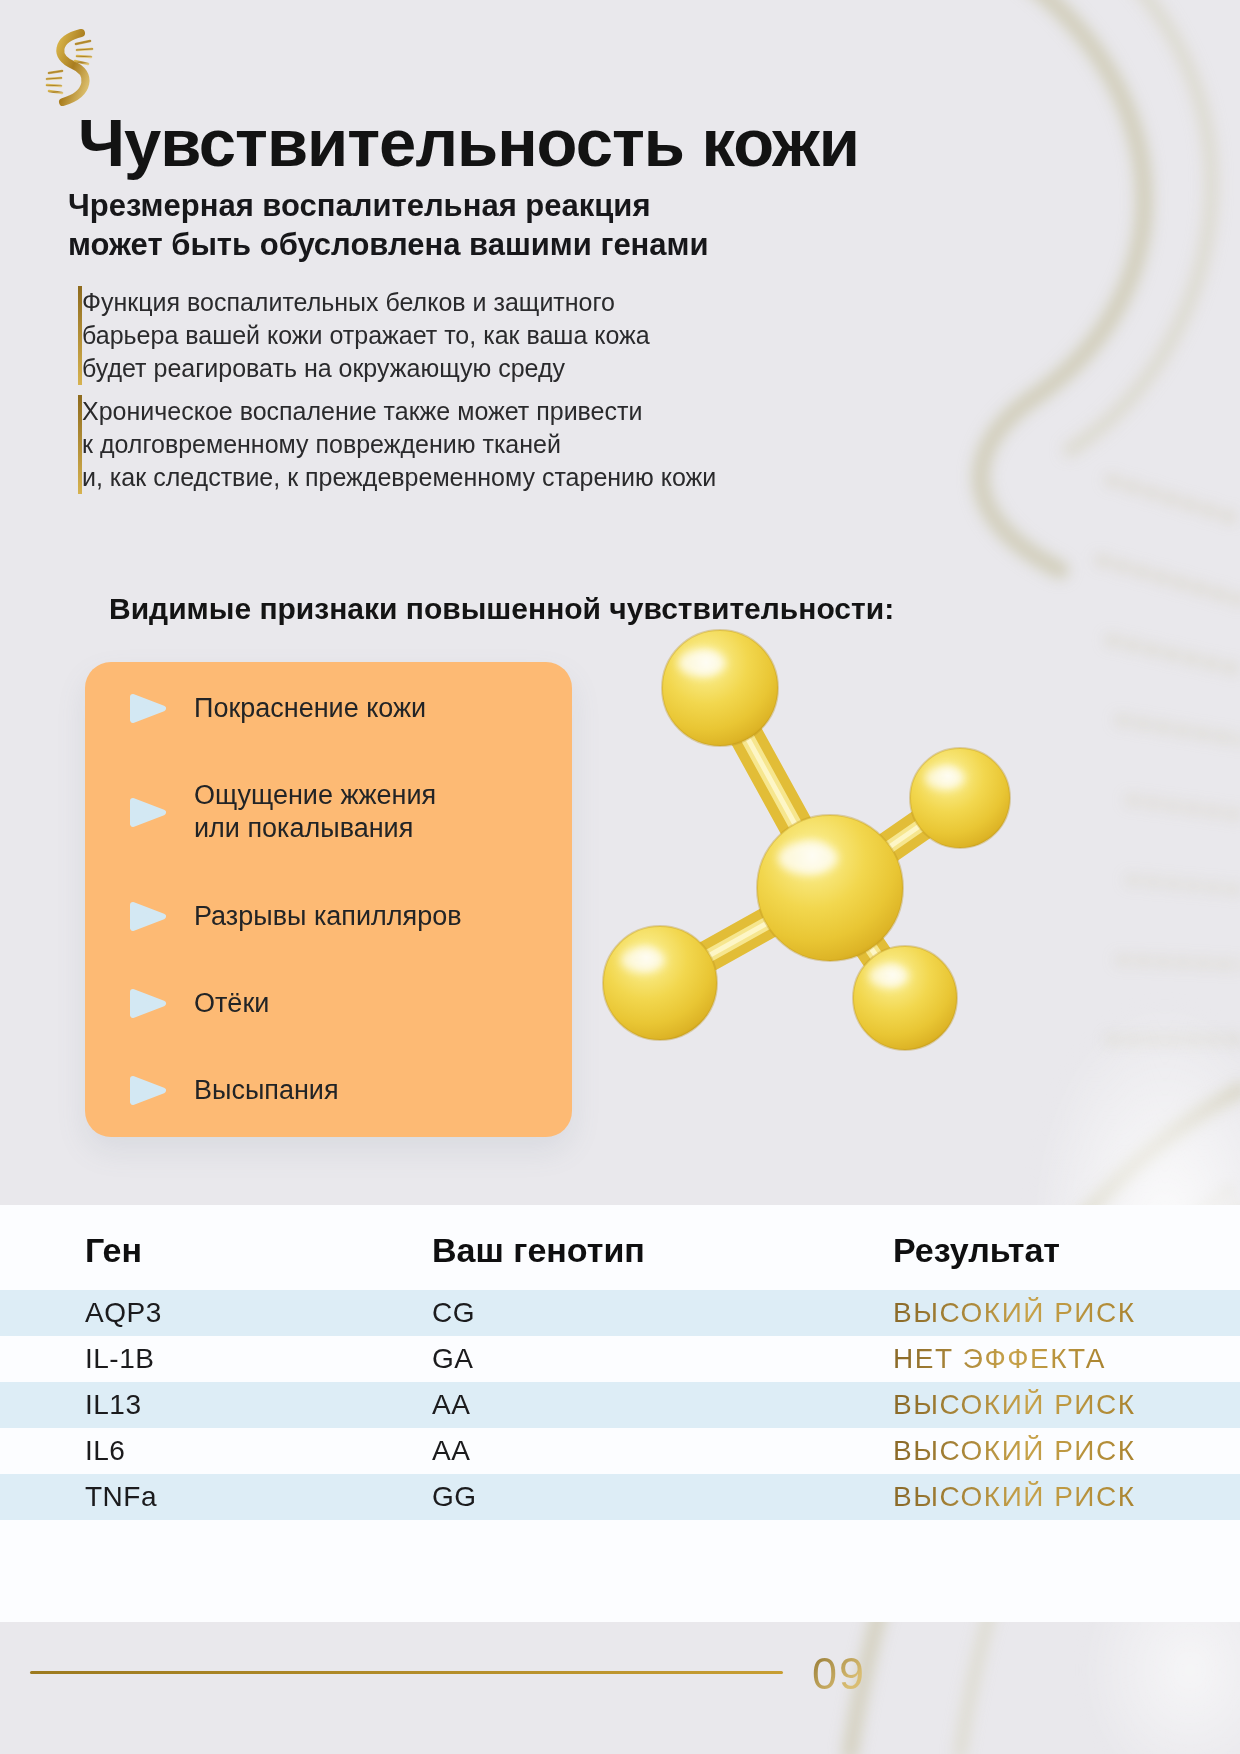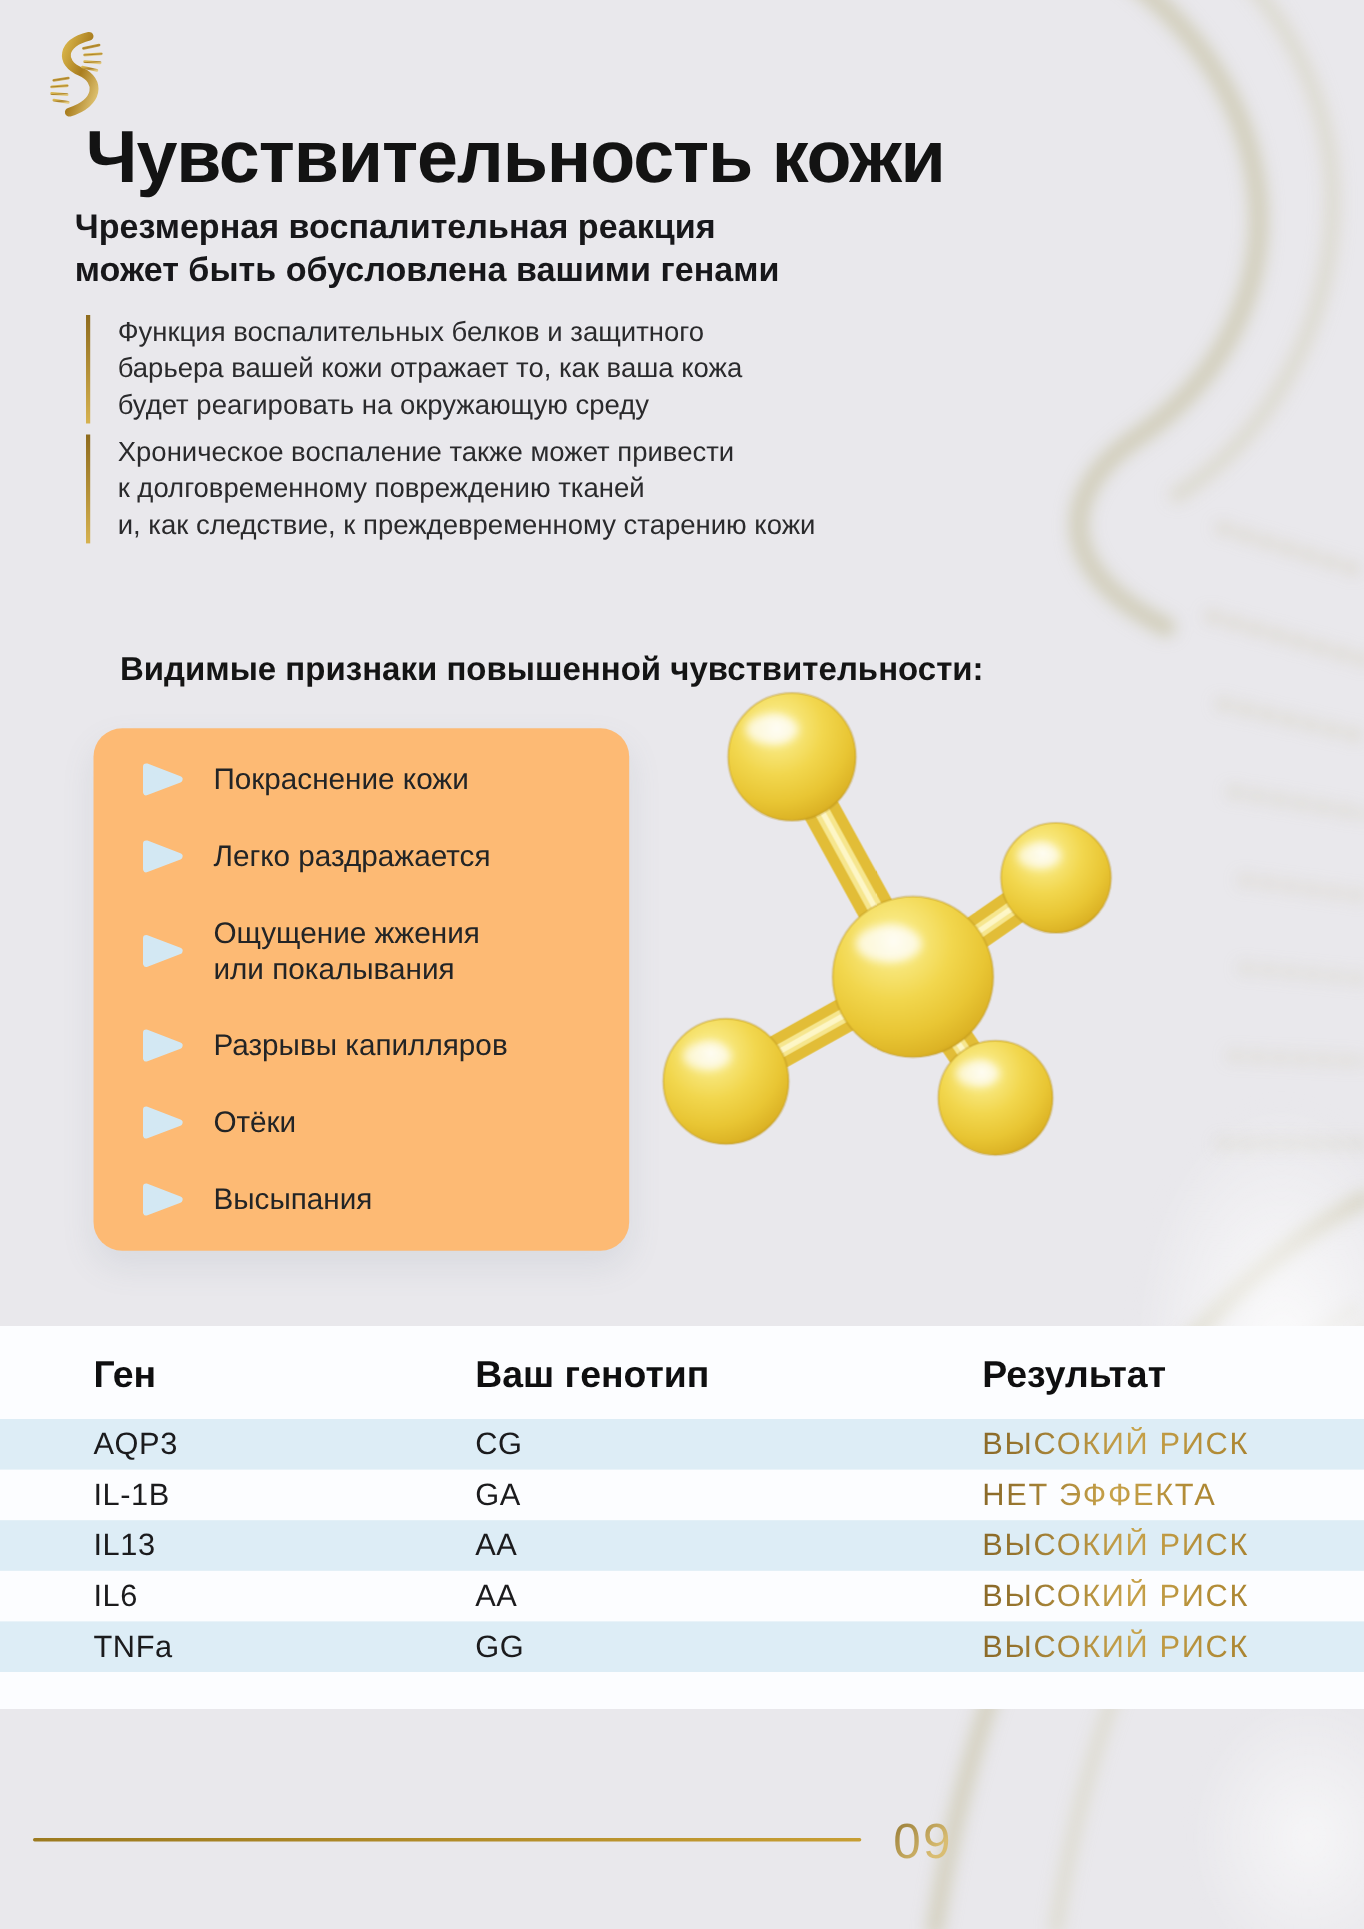--- a/index.html
+++ b/index.html
@@ -32,21 +32,20 @@
   .subtitle {
     left:68px; top:186px;
     font-size:31px; font-weight:bold; line-height:39px;
     white-space:pre-line; color:#17171a;
   }
 
   .para {
     left:78px; width:700px;
     border-left:4px solid #b08a2a;
     border-image:linear-gradient(180deg,#8d6a1d,#d7b351) 1;
-    padding-left:25px;
     font-size:25px; line-height:33px;
     white-space:pre-line; color:#2a2a2c;
   }
   .para1 { top:286px; }
   .para2 { top:395px; }
 
   .signs-heading {
     left:61px; top:592px;
     font-size:30px; font-weight:bold; color:#141414;margin-left:48px;
   }
@@ -62,21 +61,21 @@
   .sign-item { display:flex; align-items:center; gap:27px; }
   .sign-text {
     font-size:27px; line-height:33px; color:#222426;
     white-space:pre-line;
   }
   .arrow-icon { flex:0 0 auto; display:block; }
 
   .molecule { left:565px; top:598px; }
 
   .table-band {
-    left:0; top:1205px; width:1240px; height:348px;
+    left:0; top:1205px; width:1240px; height:417px;
     background:#fcfdff;
   }
   .thead {
     display:grid; grid-template-columns:347px 461px 1fr;
     padding:26px 0 0 85px; height:59px; box-sizing:content-box;
     font-size:34px; font-weight:bold; color:#0f0f10;
   }
   .trow {
     display:grid; grid-template-columns:347px 461px 1fr;
     padding-left:85px; height:46px; align-items:center;
@@ -183,26 +182,20 @@
   <div class="sign-item">
     <svg class="arrow-icon" width="38" height="31" viewBox="0 0 38 31">
         <path d="M4 4 L34 15.5 L4 27 Z" fill="#d3e8f3" stroke="#d3e8f3" stroke-width="6" stroke-linejoin="round"></path>
       </svg>
     <span class="sign-text">Покраснение кожи</span>
   </div>
   <div class="sign-item">
     <svg class="arrow-icon" width="38" height="31" viewBox="0 0 38 31">
         <path d="M4 4 L34 15.5 L4 27 Z" fill="#d3e8f3" stroke="#d3e8f3" stroke-width="6" stroke-linejoin="round"></path>
       </svg>
-    <span class="sign-text">Легко раздражается</span>
-  </div>
-  <div class="sign-item">
-    <svg class="arrow-icon" width="38" height="31" viewBox="0 0 38 31">
-        <path d="M4 4 L34 15.5 L4 27 Z" fill="#d3e8f3" stroke="#d3e8f3" stroke-width="6" stroke-linejoin="round"></path>
-      </svg>
     <span class="sign-text">Ощущение жжения
 или покалывания</span>
   </div>
   <div class="sign-item">
     <svg class="arrow-icon" width="38" height="31" viewBox="0 0 38 31">
         <path d="M4 4 L34 15.5 L4 27 Z" fill="#d3e8f3" stroke="#d3e8f3" stroke-width="6" stroke-linejoin="round"></path>
       </svg>
     <span class="sign-text">Разрывы капилляров</span>
   </div>
   <div class="sign-item">

